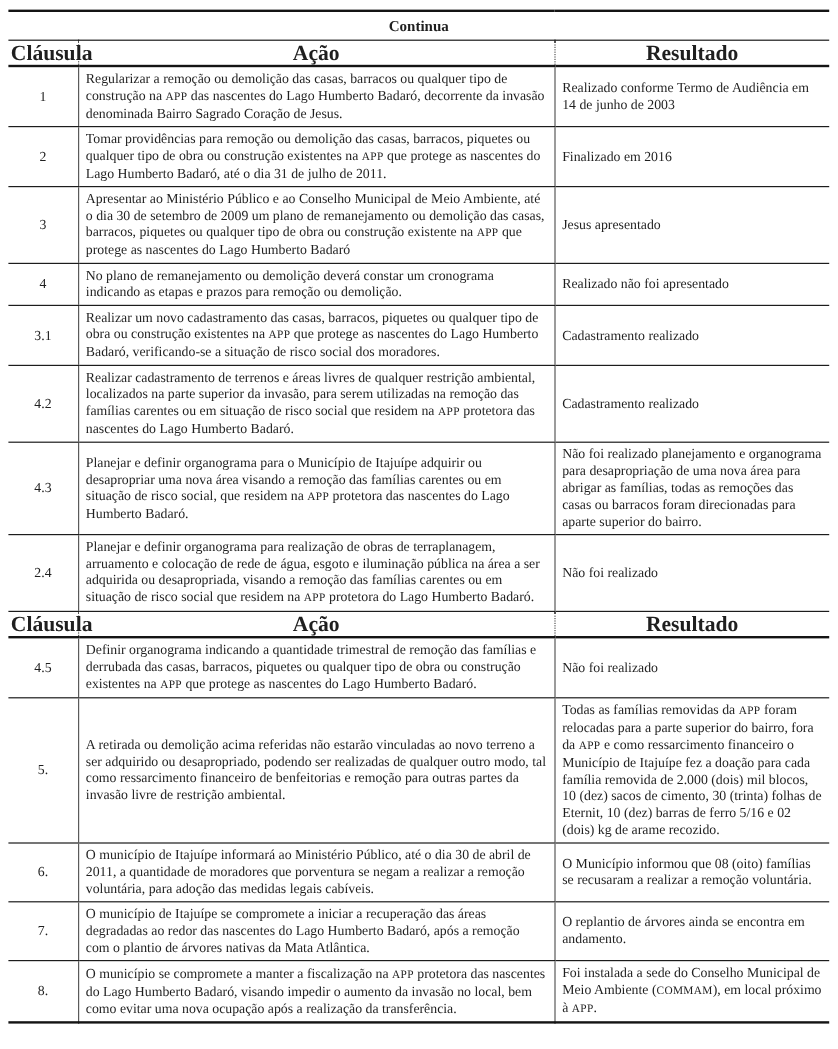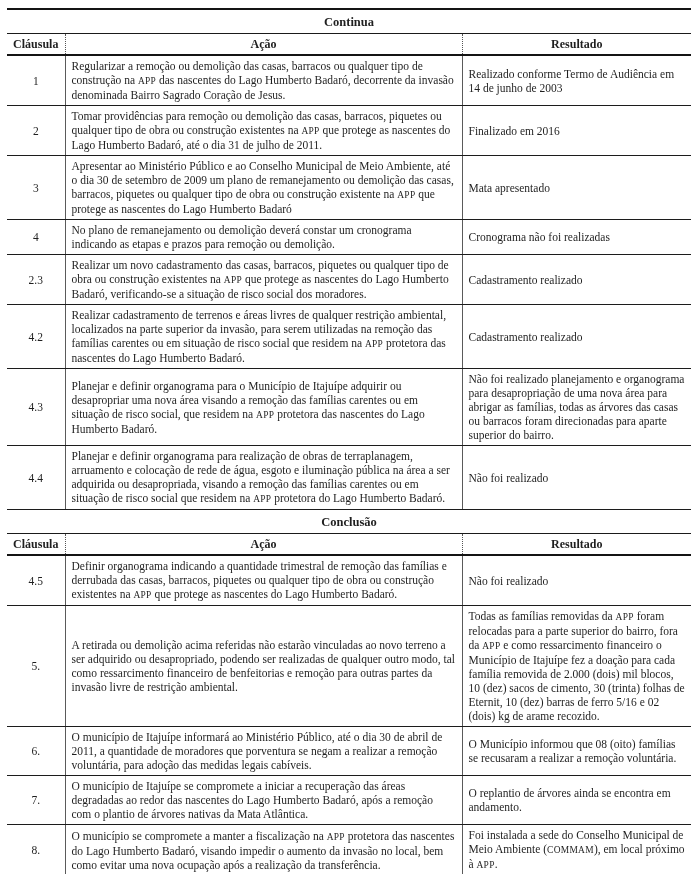--- a/index.html
+++ b/index.html
@@ -33,21 +33,21 @@
 
   tr.section-row td {
     text-align: center;
     font-weight: bold;
     font-size: 12.5px;
     padding: 5px 0 4px 0;
     border-bottom: 1.5px solid #1a1a1a;
   }
   tr.header-row th {
     font-weight: bold;
-    font-size: 12px;
+    font-size: 18px;
     text-align: center;
     padding: 3px 2px;
     border-bottom: 2.5px solid #141414;
   }
   tr.header-row th + th {
     border-left: 1.5px dotted #555;
   }
   tr.data-row td {
     border-bottom: 1.5px solid #1c1c1c;
     vertical-align: middle;
@@ -97,56 +97,53 @@
 
   <tr class="data-row">
     <td class="cell-clausula">2</td>
     <td class="cell-acao">Tomar providências para remoção ou demolição das casas, barracos, piquetes ou qualquer tipo de obra ou construção existentes na <span class="sc">APP</span> que protege as nascentes do Lago Humberto Badaró, até o dia 31 de julho de 2011.</td>
     <td class="cell-resultado">Finalizado em 2016</td>
   </tr>
 
   <tr class="data-row">
     <td class="cell-clausula">3</td>
     <td class="cell-acao">Apresentar ao Ministério Público e ao Conselho Municipal de Meio Ambiente, até o dia 30 de setembro de 2009 um plano de remanejamento ou demolição das casas, barracos, piquetes ou qualquer tipo de obra ou construção existente na <span class="sc">APP</span> que protege as nascentes do Lago Humberto Badaró</td>
-    <td class="cell-resultado">Mata apresentado</td>
+    <td class="cell-resultado">Jesus apresentado</td>
   </tr>
 
   <tr class="data-row">
     <td class="cell-clausula">4</td>
     <td class="cell-acao">No plano de remanejamento ou demolição deverá constar um cronograma indicando as etapas e prazos para remoção ou demolição.</td>
-    <td class="cell-resultado">Cronograma não foi realizadas</td>
+    <td class="cell-resultado">Realizado não foi apresentado</td>
   </tr>
 
   <tr class="data-row">
-    <td class="cell-clausula">2.3</td>
+    <td class="cell-clausula">3.1</td>
     <td class="cell-acao">Realizar um novo cadastramento das casas, barracos, piquetes ou qualquer tipo de obra ou construção existentes na <span class="sc">APP</span> que protege as nascentes do Lago Humberto Badaró, verificando-se a situação de risco social dos moradores.</td>
     <td class="cell-resultado">Cadastramento realizado</td>
   </tr>
 
   <tr class="data-row">
     <td class="cell-clausula">4.2</td>
     <td class="cell-acao">Realizar cadastramento de terrenos e áreas livres de qualquer restrição ambiental, localizados na parte superior da invasão, para serem utilizadas na remoção das famílias carentes ou em situação de risco social que residem na <span class="sc">APP</span> protetora das nascentes do Lago Humberto Badaró.</td>
     <td class="cell-resultado">Cadastramento realizado</td>
   </tr>
 
   <tr class="data-row">
     <td class="cell-clausula">4.3</td>
     <td class="cell-acao">Planejar e definir organograma para o Município de Itajuípe adquirir ou desapropriar uma nova área visando a remoção das famílias carentes ou em situação de risco social, que residem na <span class="sc">APP</span> protetora das nascentes do Lago Humberto Badaró.</td>
-    <td class="cell-resultado">Não foi realizado planejamento e organograma para desapropriação de uma nova área para abrigar as famílias, todas as árvores das casas ou barracos foram direcionadas para aparte superior do bairro.</td>
+    <td class="cell-resultado">Não foi realizado planejamento e organograma para desapropriação de uma nova área para abrigar as famílias, todas as remoções das casas ou barracos foram direcionadas para aparte superior do bairro.</td>
   </tr>
 
   <tr class="data-row">
-    <td class="cell-clausula">4.4</td>
+    <td class="cell-clausula">2.4</td>
     <td class="cell-acao">Planejar e definir organograma para realização de obras de terraplanagem, arruamento e colocação de rede de água, esgoto e iluminação pública na área a ser adquirida ou desapropriada, visando a remoção das famílias carentes ou em situação de risco social que residem na <span class="sc">APP</span> protetora do Lago Humberto Badaró.</td>
     <td class="cell-resultado">Não foi realizado</td>
   </tr>
 
-  <tr class="section-row">
-    <td colspan="3" class="section-title">Conclusão</td>
-  </tr>
   <tr class="header-row">
     <th class="col-clausula">Cláusula</th>
     <th class="col-acao">Ação</th>
     <th class="col-resultado">Resultado</th>
   </tr>
 
   <tr class="data-row">
     <td class="cell-clausula">4.5</td>
     <td class="cell-acao">Definir organograma indicando a quantidade trimestral de remoção das famílias e derrubada das casas, barracos, piquetes ou qualquer tipo de obra ou construção existentes na <span class="sc">APP</span> que protege as nascentes do Lago Humberto Badaró.</td>
     <td class="cell-resultado">Não foi realizado</td>

